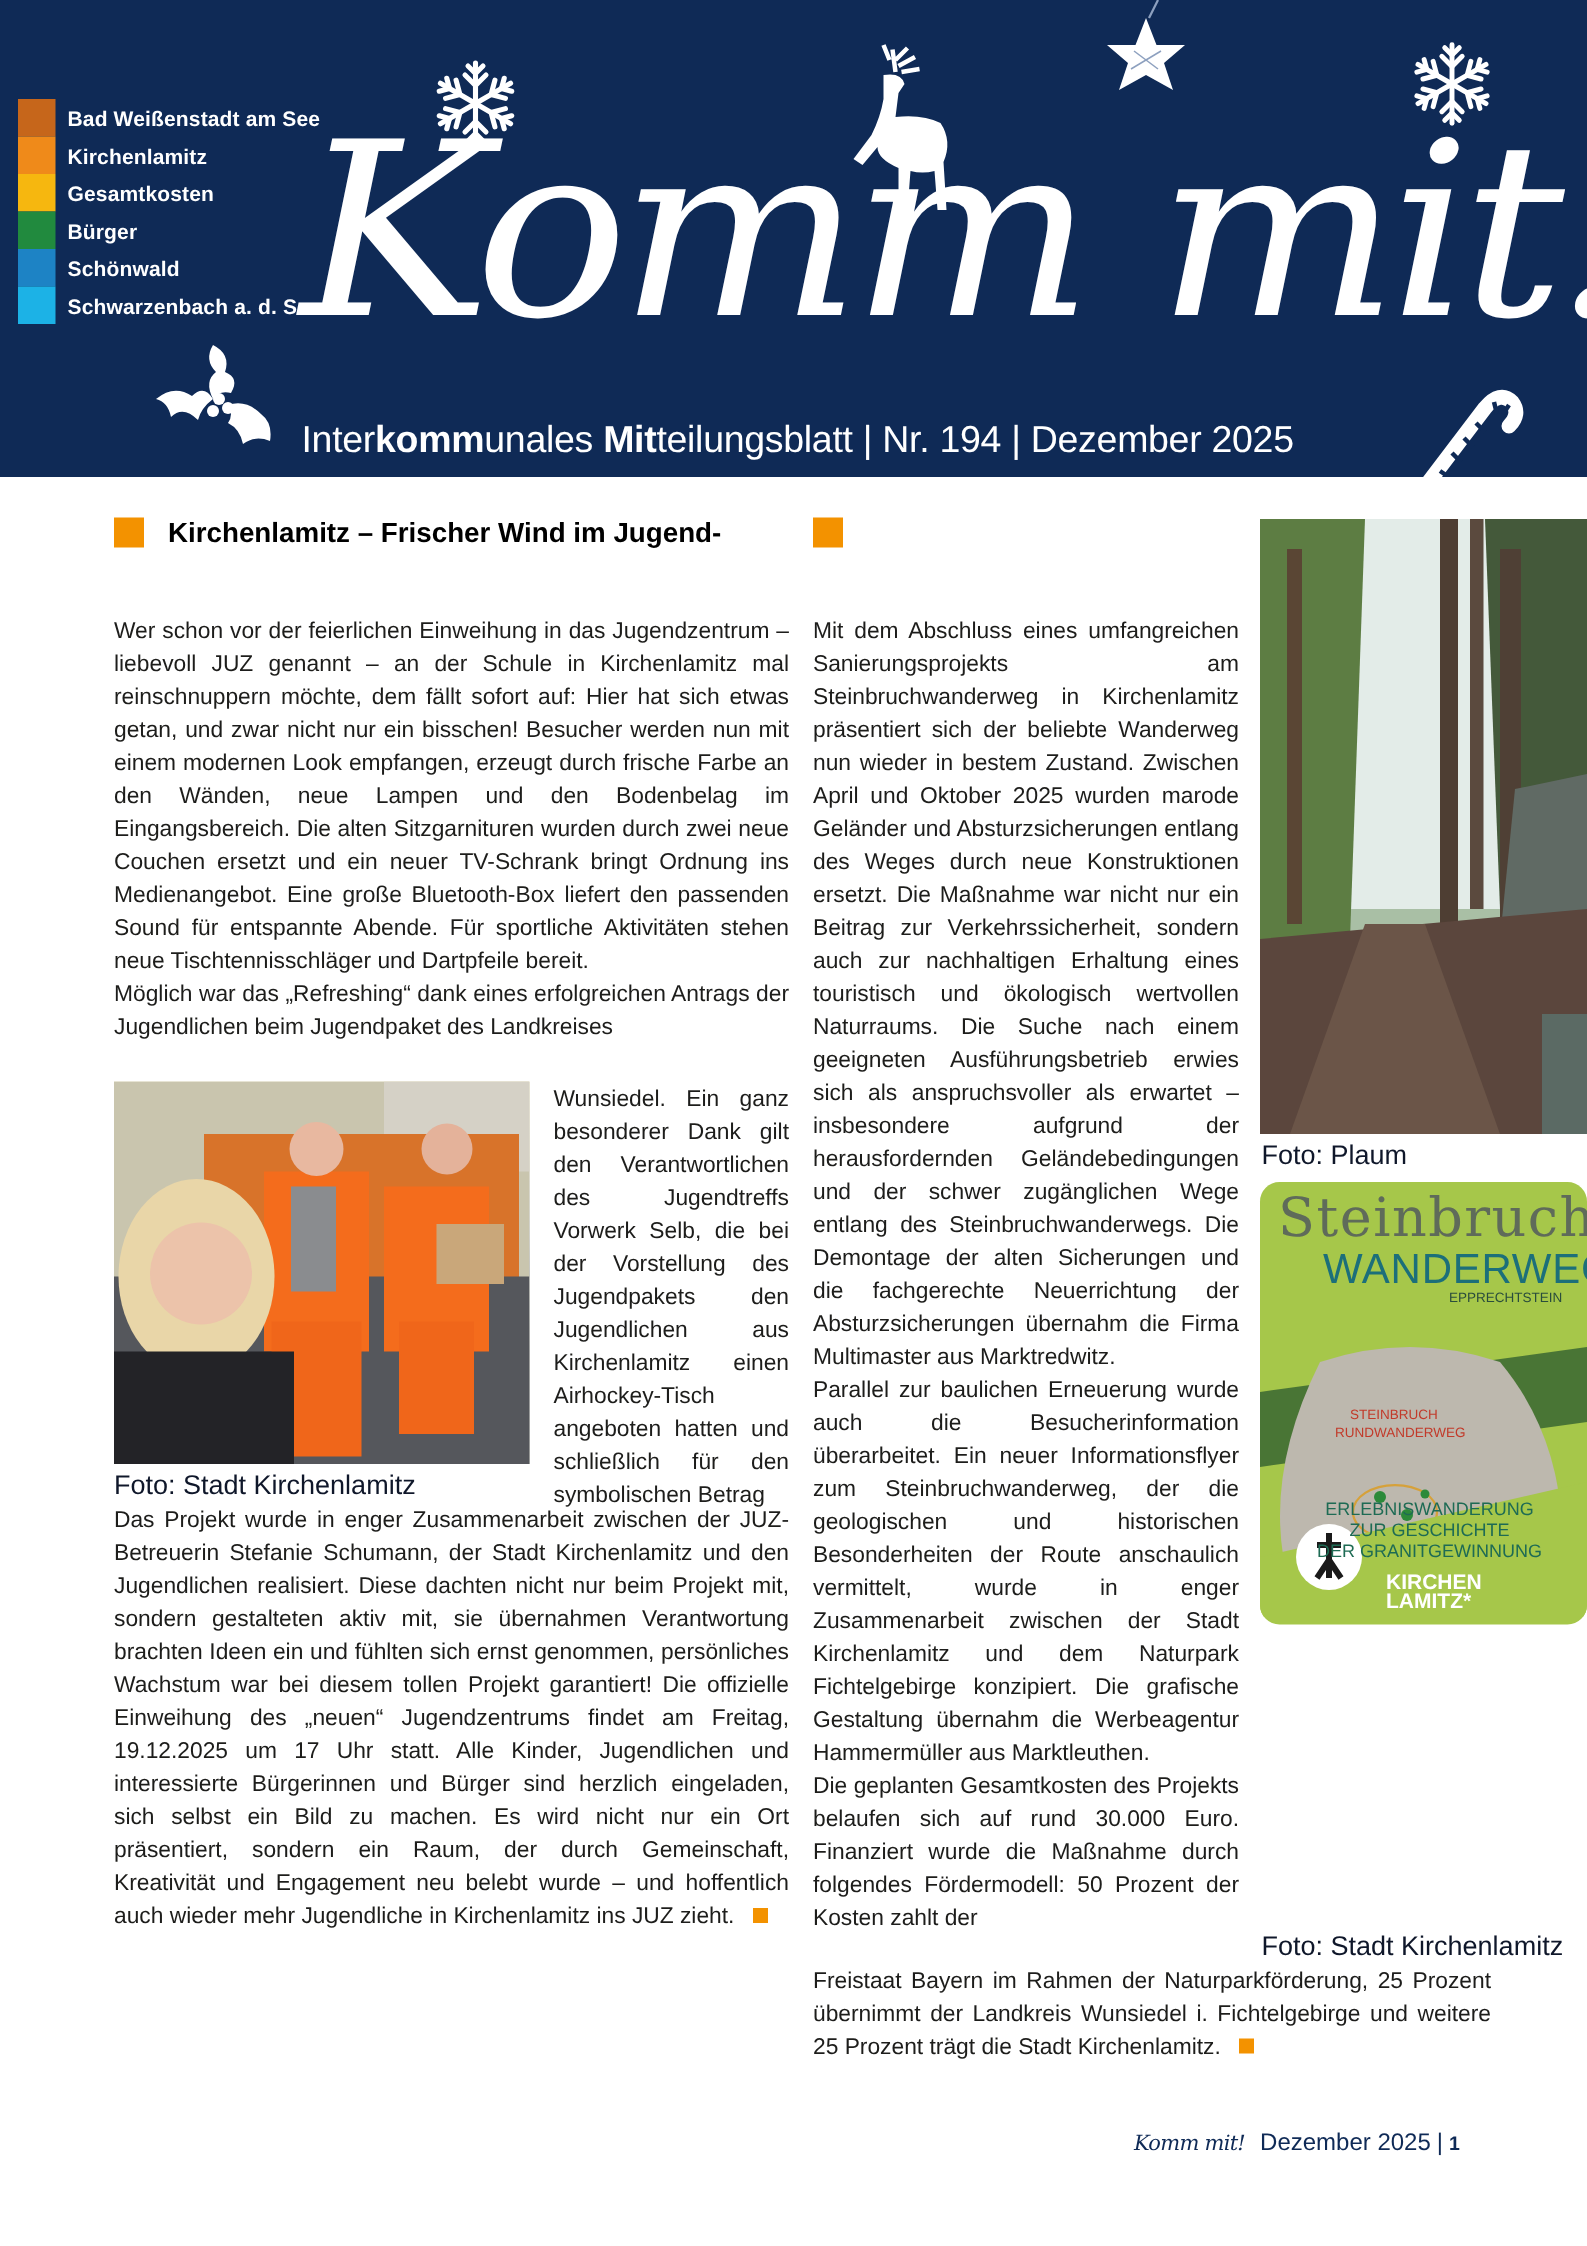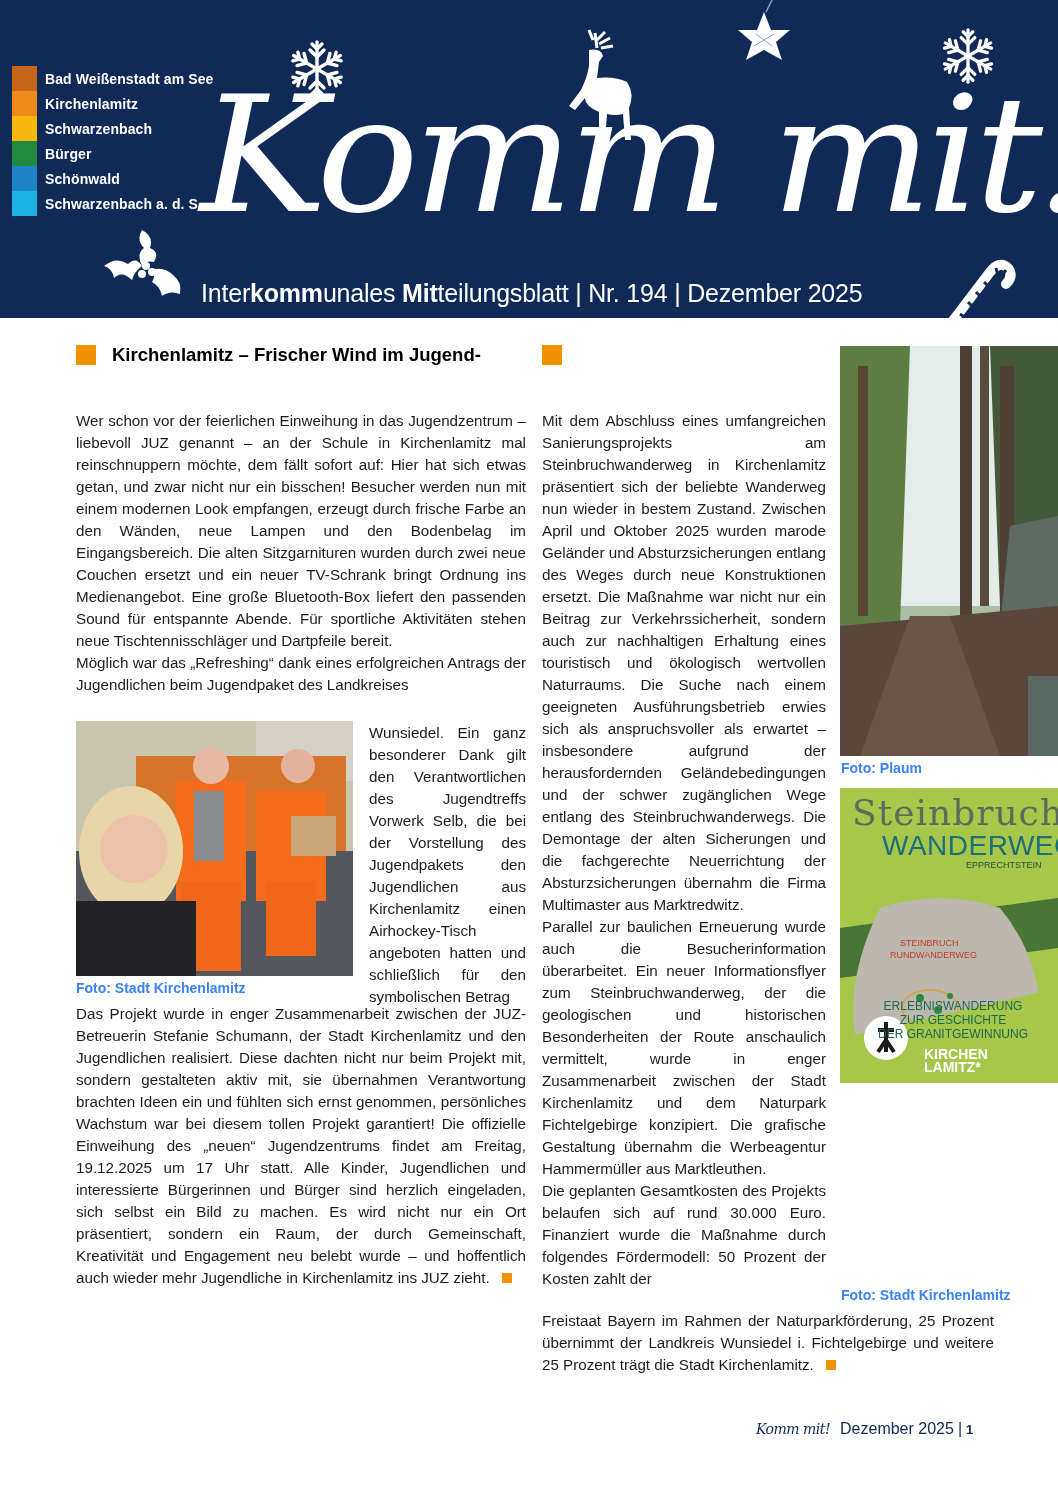--- a/index.html
+++ b/index.html
@@ -20,44 +20,44 @@
   
   .heading { position: absolute; display: flex; }
   .heading .sq { width: 20px; height: 20px; background: #f39200; margin-top: 2px; flex: none; }
   .heading .htxt { color: #000000; font-weight: bold; font-size: 18.5px; line-height: 23px; margin-left: 16px; }
 
   
   .col { position: absolute; font-size: 15.2px; line-height: 22px; color: #1d1d1b; text-align: justify; hyphens: manual; }
   .col p { margin: 0; }
   .endmark { display: inline-block; width: 10px; height: 10px; background: #f39200; margin-left: 12px; vertical-align: baseline; }
 
-  .caption { position: absolute; font-size: 14px; color: #3b82f6; white-space: nowrap; font-weight: bold; }
+  .caption { position: absolute; font-size: 18px; color: #0f172a; white-space: nowrap; }
 
   
   .photo { position: absolute; overflow: hidden; }
   .photo-juz { left: 76px; top: 721px; width: 277px; height: 255px; background: linear-gradient(180deg, #d9d3b5 0%, #c8c2a7 18%, #a7a8a0 40%, #545558 70%, #3e3f44 100%); }
   .photo-forest { left: 840px; top: 346px; width: 218px; height: 410px; background: linear-gradient(180deg, #4f6a45 0%, #9fb79a 20%, #d6e3dc 45%, #6a7a4c 62%, #5b4a3f 78%, #5e4a3f 100%); }
-  .flyer { position: absolute; left: 840px; top: 788px; width: 218px; height: 295px; background: #a6c74a; overflow: hidden; }
+  .flyer { position: absolute; left: 840px; top: 788px; width: 218px; height: 295px; background: #a6c74a; overflow: hidden; border-radius: 13px; }
 </style>
 </head>
 <body>
 
 <div class="header">
   <div class="munis">
     <div class="muni">
         <span class="swatch" style="background:#c6661b"></span>
         <span class="name">Bad Weißenstadt am See</span>
       </div>
     <div class="muni">
         <span class="swatch" style="background:#ef8a1a"></span>
         <span class="name">Kirchenlamitz</span>
       </div>
     <div class="muni">
         <span class="swatch" style="background:#f6b70f"></span>
-        <span class="name">Schwarzenbach</span>
+        <span class="name">Gesamtkosten</span>
       </div>
     <div class="muni">
         <span class="swatch" style="background:#218a3e"></span>
         <span class="name">Bürger</span>
       </div>
     <div class="muni">
         <span class="swatch" style="background:#1d83c5"></span>
         <span class="name">Schönwald</span>
       </div>
     <div class="muni">

